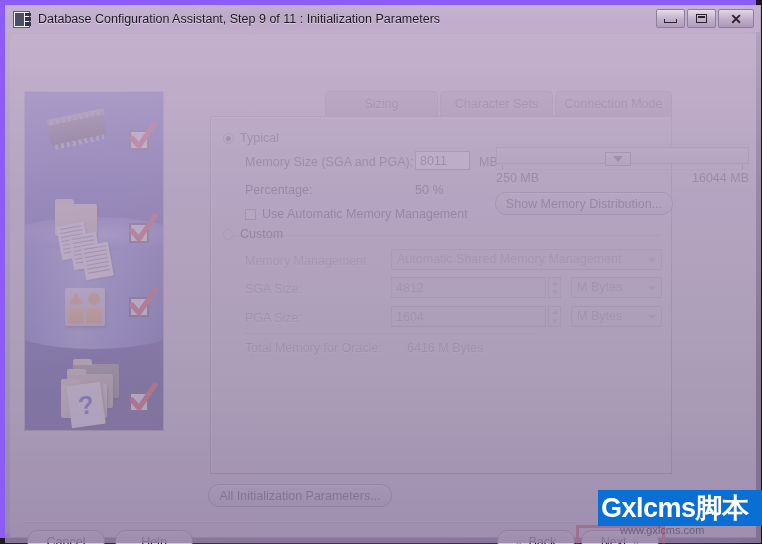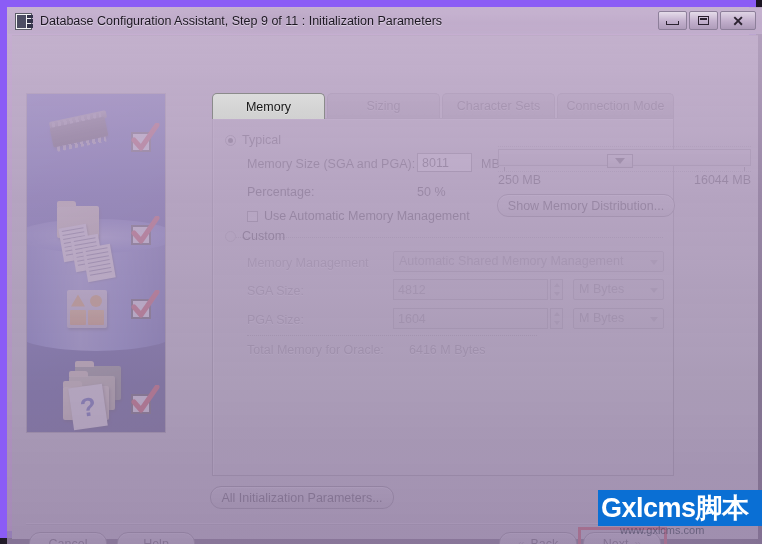--- a/index.html
+++ b/index.html
@@ -14,22 +14,22 @@
     background:
       radial-gradient(ellipse at 18% 4%, #6d5b78 0%, #4a3f55 22%, #241c2c 48%, #120d18 100%),
       linear-gradient(180deg,#3a3040 0%,#15101c 100%);
   }
   .desk-blob{
     position:absolute;border-radius:50%;filter:blur(14px);opacity:.55;
   }
   
   .window{
     position:absolute;left:0;top:0;width:756px;height:538px;
-    border:7px solid #8b5cf6;
-    background:#f0abfc;
+    border:5px solid #8b5cf6;
+    background:#a3a3a3;
     box-sizing:border-box;
   }
   .frame-glow{
     position:absolute;left:0;top:0;width:756px;height:538px;
     pointer-events:none;box-sizing:border-box;
     border:5px solid transparent;
     background:linear-gradient(180deg,
         rgba(196,176,206,.92) 0%,
         rgba(176,156,190,.85) 35%,
         rgba(160,142,176,.80) 70%,
@@ -389,23 +389,20 @@
         </svg>
       </div>
       <div class="check" style="left:104px;top:300px;">
         <svg class="tick" viewBox="0 0 30 30">
           <path d="M4 17 L11 25 L27 2" fill="none" stroke="#d81616" stroke-width="5" stroke-linecap="round" stroke-linejoin="round"></path>
         </svg>
       </div>
     </div>
 
     <div class="tabstrip">
-      <div class="tab active" style="left:0;width:113px;">
-        <span>Memory</span>
-      </div>
       <div class="tab" style="left:115px;width:113px;">
         <span>Sizing</span>
       </div>
       <div class="tab" style="left:230px;width:113px;">
         <span>Character Sets</span>
       </div>
       <div class="tab" style="left:345px;width:117px;">
         <span>Connection Mode</span>
       </div>
     </div>

